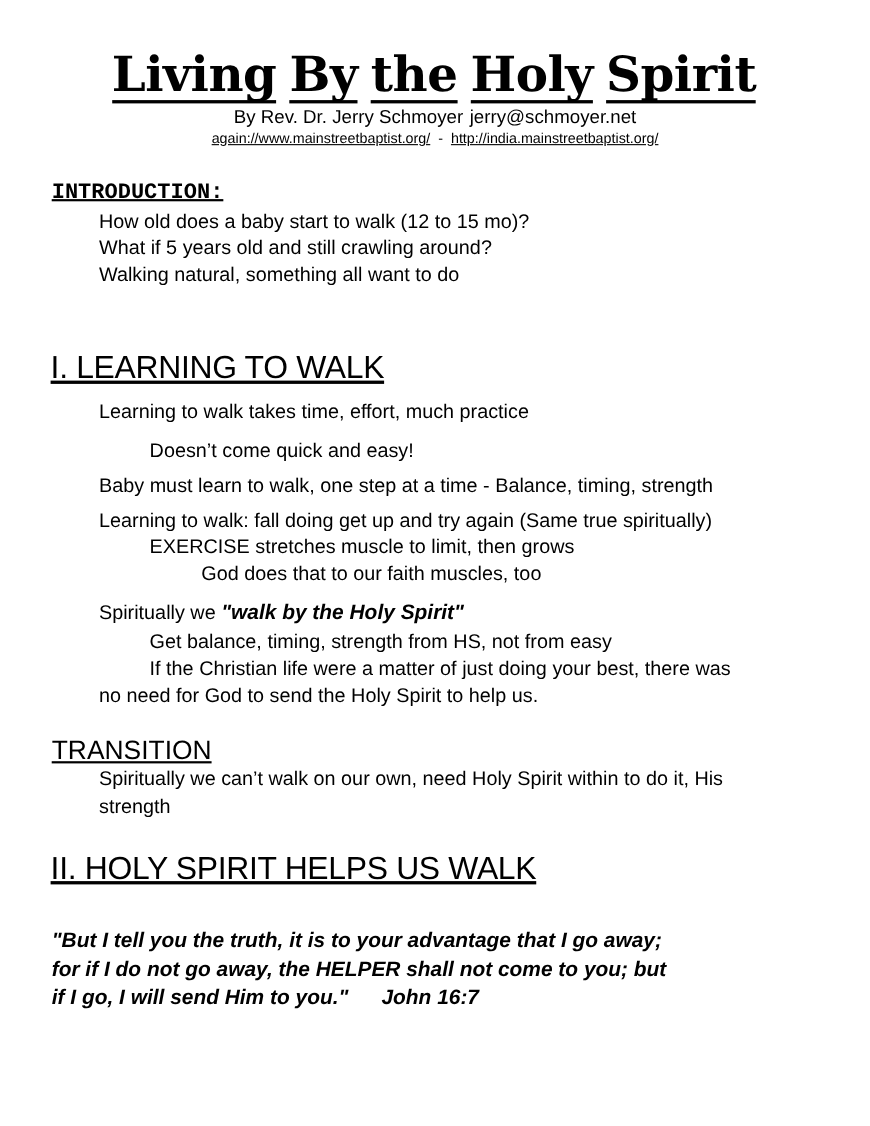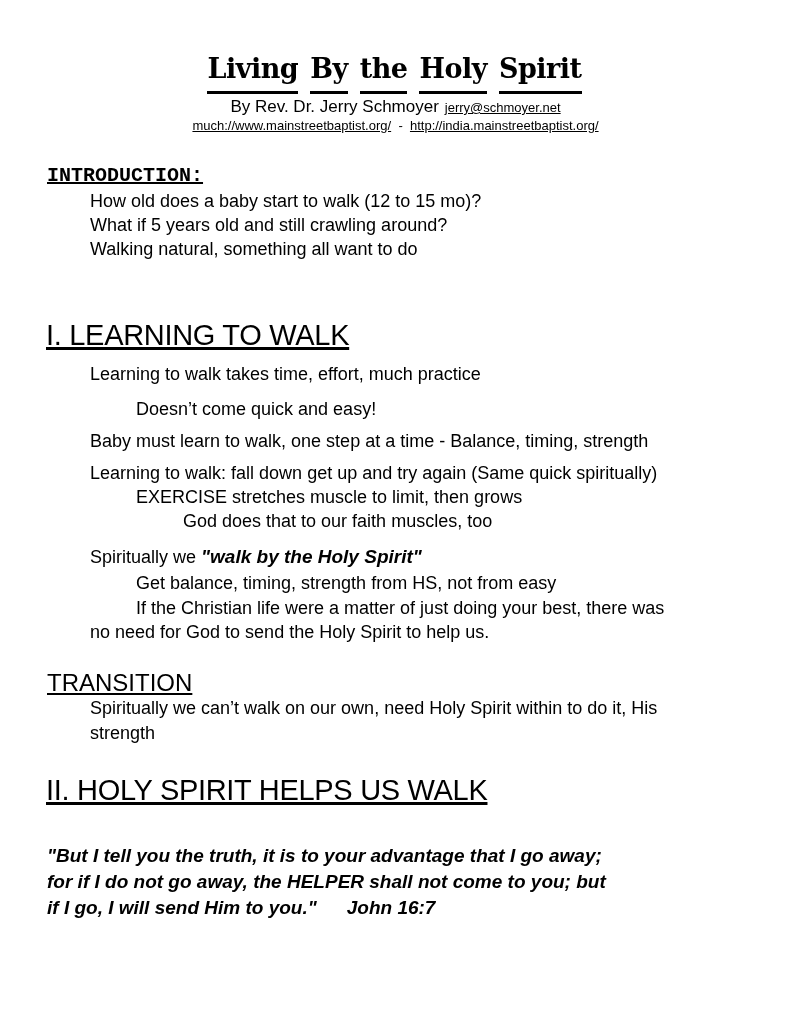--- a/index.html
+++ b/index.html
@@ -3,27 +3,27 @@
 <meta charset="utf-8">
 <style>
   html, body { margin: 0; padding: 0; background: #ffffff; }
   body {
     width: 791px; height: 1024px; position: relative; overflow: hidden;
     color: #000; font-family: "Liberation Sans", sans-serif;
   }
   .abs { position: absolute; white-space: nowrap; }
   .title {
     left: 0; width: 789px; top: 44px; text-align: center;
-    font-family: "DejaVu Serif", serif; font-weight: 900; font-size: 27px;
+    font-family: "DejaVu Serif", serif; font-weight: 900; font-size: 44px;
     letter-spacing: -0.5px; line-height: 50px;
   }
   .title span.w { border-bottom: 3px solid #000; padding-bottom: 0px; display: inline-block; line-height: 44px; }
   .title span.gap { display: inline-block; width: 12px; }
   .byline { left: 0; width: 791px; top: 97px; text-align: center; font-size: 17px; line-height: 20px; }
-  .byline .email { font-size: 13px; text-decoration: underline; margin-left: 6px; }
+  .byline .email { font-size: 17px; margin-left: 6px; }
   .links { left: 0; width: 791px; top: 117px; text-align: center; font-size: 13px; line-height: 18px; }
   .links a { color: #000; text-decoration: underline; }
   .h-intro { left: 47px; top: 164px; font-size: 20px; font-weight: bold; text-decoration: underline; line-height: 24px; font-family: Liberation Mono, monospace; }
   .p { left: 47px; font-size: 18px; line-height: 22px; margin-left: 43px; }
   .h1 { left: 46px; font-size: 29px; font-weight: normal; text-decoration: underline; text-decoration-thickness: 3px; line-height: 34px; letter-spacing: -0.3px; }
   .trans { left: 47px; top: 672px; font-size: 24px; text-decoration: underline; line-height: 22px; }
   .quote { left: 47px; width: 720px; font-size: 19px; font-weight: bold; font-style: italic; line-height: 25px; white-space: normal; }
   .bi { font-weight: bold; font-style: italic; font-size: 19px; }
 </style>
 </head>
@@ -31,35 +31,35 @@
 
 <div class="abs title">
   <span class="w">Living</span><span class="gap"></span><span class="w">By</span><span class="gap"></span><span class="w">the</span><span class="gap"></span><span class="w">Holy</span><span class="gap"></span><span class="w">Spirit</span>
 </div>
 
 <div class="abs byline">
   <span>By Rev. Dr. Jerry Schmoyer</span><span class="email">jerry@schmoyer.net</span>
 </div>
 
 <div class="abs links">
-  <a>much://www.mainstreetbaptist.org/</a>
+  <a>again://www.mainstreetbaptist.org/</a>
   &nbsp;<span>-</span>&nbsp;
   <a>http://india.mainstreetbaptist.org/</a>
 </div>
 
 <div class="abs h-intro">INTRODUCTION:</div>
 <div class="abs p" style="top:190px">How old does a baby start to walk (12 to 15 mo)?</div>
 <div class="abs p" style="top:214px">What if 5 years old and still crawling around?</div>
 <div class="abs p" style="top:238px">Walking natural, something all want to do</div>
 
 <div class="abs h1" style="top:318px">I. LEARNING TO WALK</div>
 <div class="abs p" style="top:363px">Learning to walk takes time, effort, much practice</div>
 <div class="abs p" style="top:398px; left:93px">Doesn’t come quick and easy!</div>
 <div class="abs p" style="top:430px">Baby must learn to walk, one step at a time - Balance, timing, strength</div>
-<div class="abs p" style="top:462px">Learning to walk: fall down get up and try again  (Same quick spiritually)</div>
+<div class="abs p" style="top:462px">Learning to walk: fall doing get up and try again  (Same true spiritually)</div>
 <div class="abs p" style="top:486px; left:93px">EXERCISE stretches muscle to limit, then grows</div>
 <div class="abs p" style="top:510px; left:140px">God does that to our faith muscles, too</div>
 <div class="abs p" style="top:546px">
   <span>Spiritually we </span><span class="bi">"walk by the Holy Spirit"</span>
 </div>
 <div class="abs p" style="top:572px; left:93px">Get balance, timing, strength from HS, not from easy</div>
 <div class="abs p" style="top:597px; left:93px">If the Christian life were a matter of just doing your best, there was</div>
 <div class="abs p" style="top:621px">no need for God to send the Holy Spirit to help us.</div>
 
 <div class="abs trans">TRANSITION</div>

